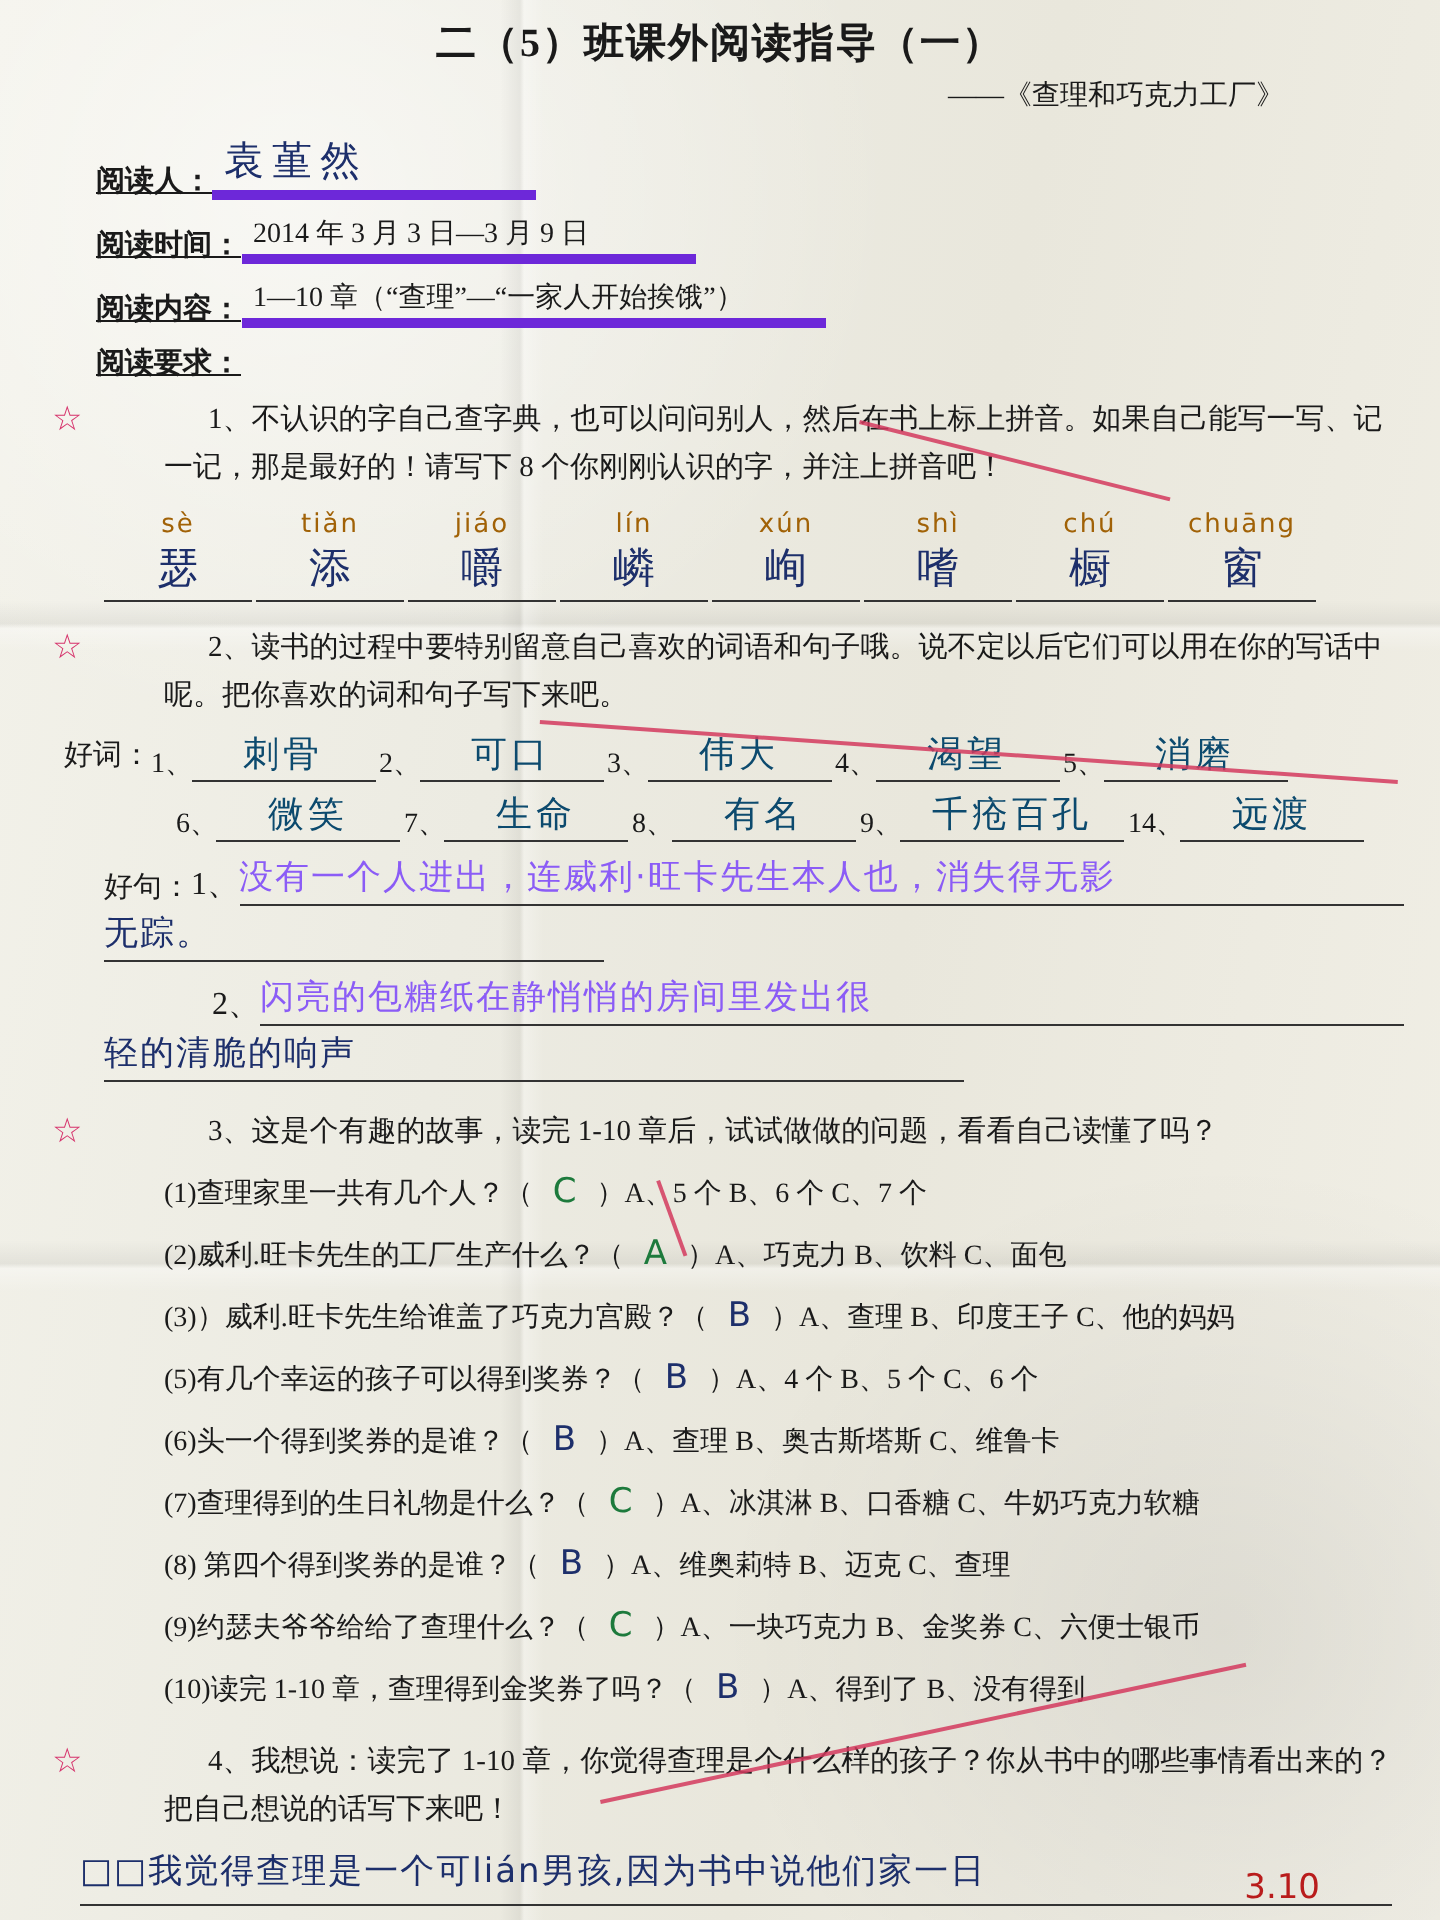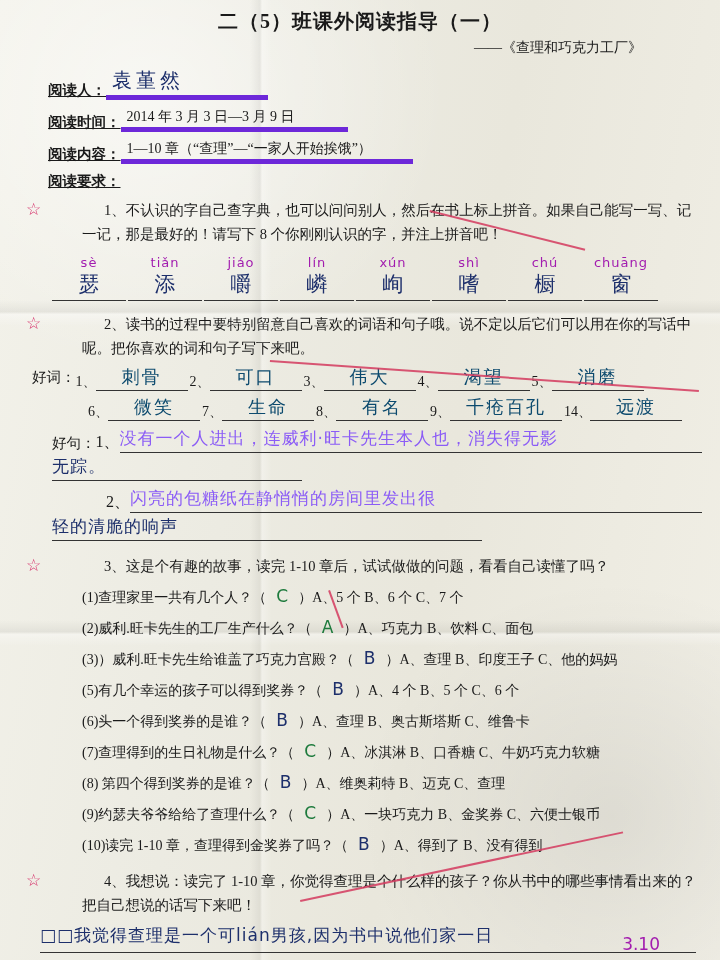--- a/index.html
+++ b/index.html
@@ -102,21 +102,21 @@
   }
   .q-text { display: block; margin-left: 44px; }
   .indent { padding-left: 22px; display: block; }
 
   
   .pinyin-row {
     display: flex;
     gap: 2px;
     margin: 8px 0 0 34px;
     font-size: 13px;
-    color: #a21caf;
+    color: #a16207;
     font-family: "DejaVu Sans", sans-serif;
   }
   .pinyin-cell { width: 74px; text-align: center; }
   .pinyin-cell .py { display: block; letter-spacing: 1px; }
   .char-row {
     display: flex;
     gap: 2px;
     margin: 0 0 6px 34px;
   }
   .char-cell {
@@ -206,21 +206,21 @@
     font-family: "DejaVu Sans", sans-serif;
     letter-spacing: 1px;
     padding-bottom: 1px;
     white-space: nowrap;
     overflow: hidden;
   }
   .date-mark {
     position: absolute;
     right: 60px;
     bottom: 6px;
-    color: #a21caf;
+    color: #b91c1c;
     font-size: 17px;
     font-family: "DejaVu Sans", sans-serif;
   }
   
   .redmark {
     position: absolute;
     pointer-events: none;
     background: #d33a5e;
     transform-origin: 0 0;
     opacity: 0.85;

